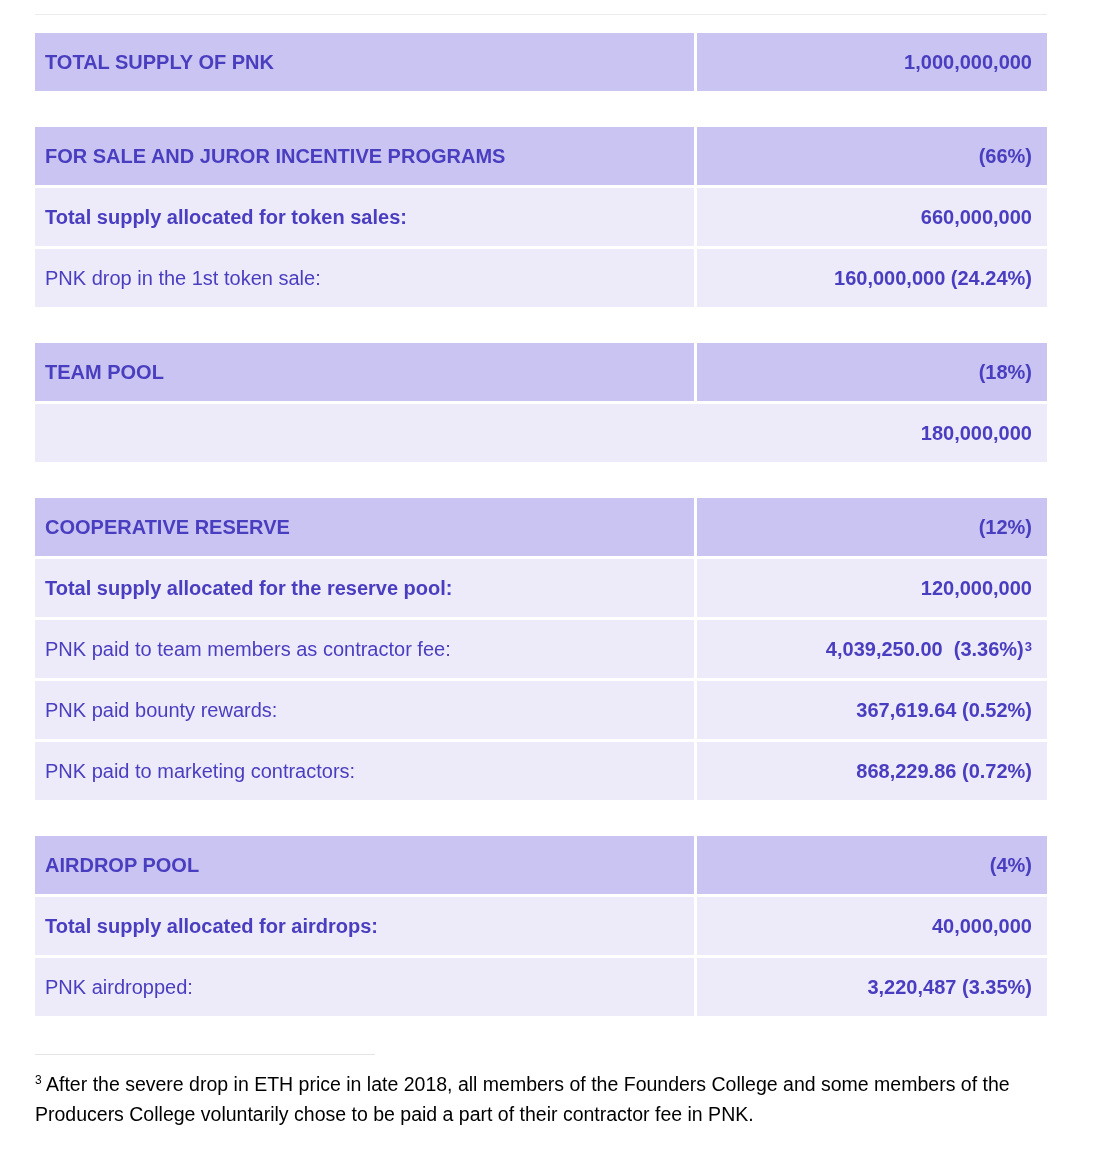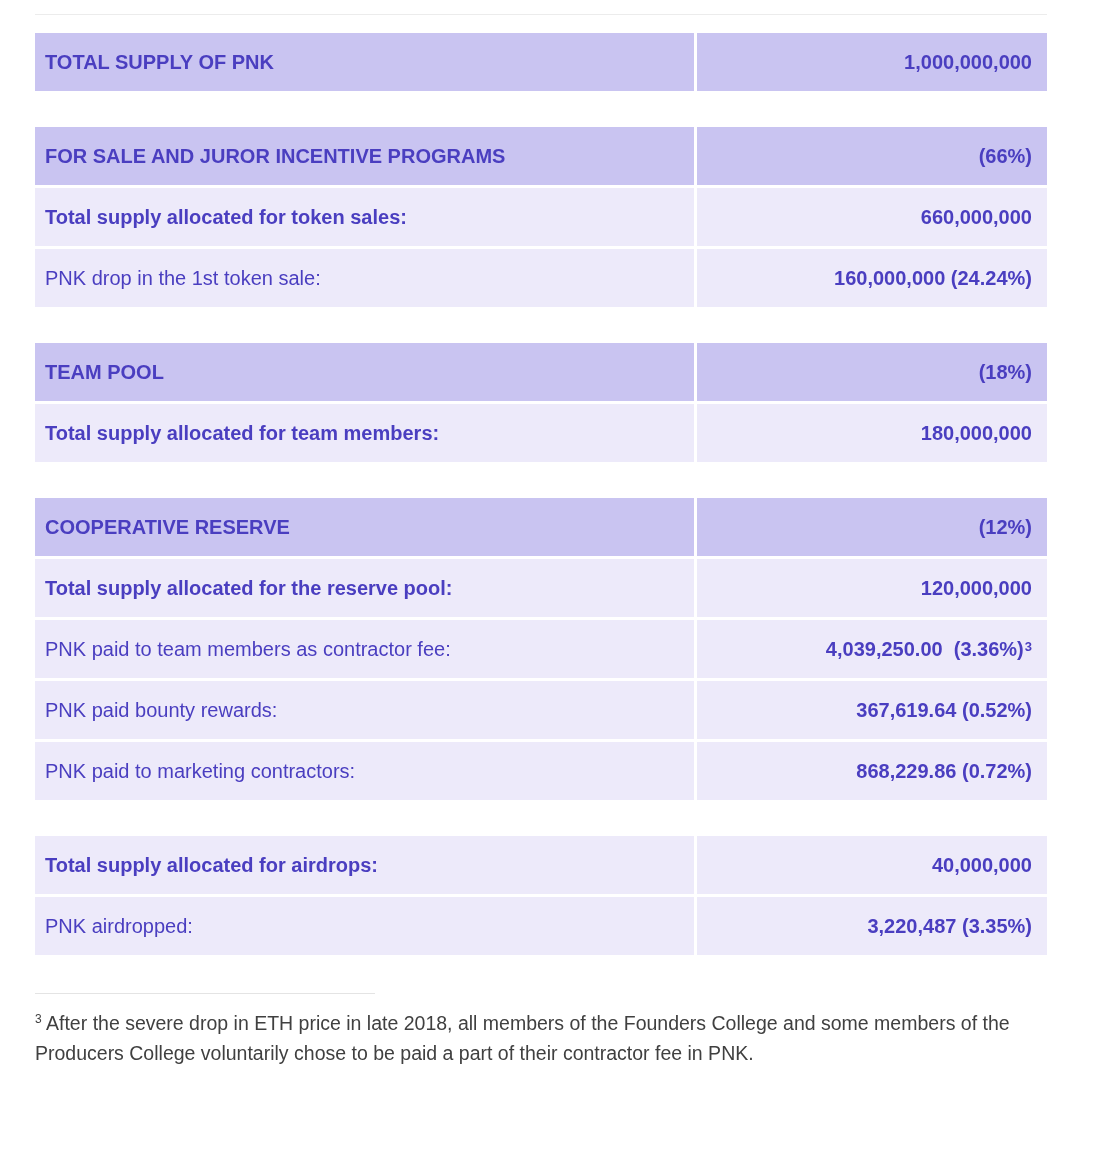--- a/index.html
+++ b/index.html
@@ -64,21 +64,21 @@
     margin-top: 38px;
   }
   .footnote .rule {
     width: 340px;
     border-top: 1px solid #e4e4e4;
     height: 0;
     margin-bottom: 14px;
   }
   .footnote p {
     margin: 0;
-    color: #404040;
+    color: #000000;
     font-size: 19.5px;
     line-height: 30px;
     max-width: 1048px;
   }
   .footnote sup {
     font-size: 12px;
     line-height: 0;
   }
 </style>
 </head>
@@ -109,21 +109,20 @@
       <div class="cell cr">160,000,000 (24.24%)</div>
     </div>
   </section>
 
   <section class="tbl">
     <div class="row header">
       <div class="cell cl">TEAM POOL</div>
       <div class="cell cr">(18%)</div>
     </div>
     <div class="row">
-      <div class="cell cl">Total supply allocated for team members:</div>
       <div class="cell cr">180,000,000</div>
     </div>
   </section>
 
   <section class="tbl">
     <div class="row header">
       <div class="cell cl">COOPERATIVE RESERVE</div>
       <div class="cell cr">(12%)</div>
     </div>
     <div class="row">
@@ -141,20 +140,24 @@
       <div class="cell cl plain">PNK paid bounty rewards:</div>
       <div class="cell cr">367,619.64 (0.52%)</div>
     </div>
     <div class="row">
       <div class="cell cl plain">PNK paid to marketing contractors:</div>
       <div class="cell cr">868,229.86 (0.72%)</div>
     </div>
   </section>
 
   <section class="tbl">
+    <div class="row header">
+      <div class="cell cl">AIRDROP POOL</div>
+      <div class="cell cr">(4%)</div>
+    </div>
     <div class="row">
       <div class="cell cl">Total supply allocated for airdrops:</div>
       <div class="cell cr">40,000,000</div>
     </div>
     <div class="row">
       <div class="cell cl plain">PNK airdropped:</div>
       <div class="cell cr">3,220,487 (3.35%)</div>
     </div>
   </section>
 

